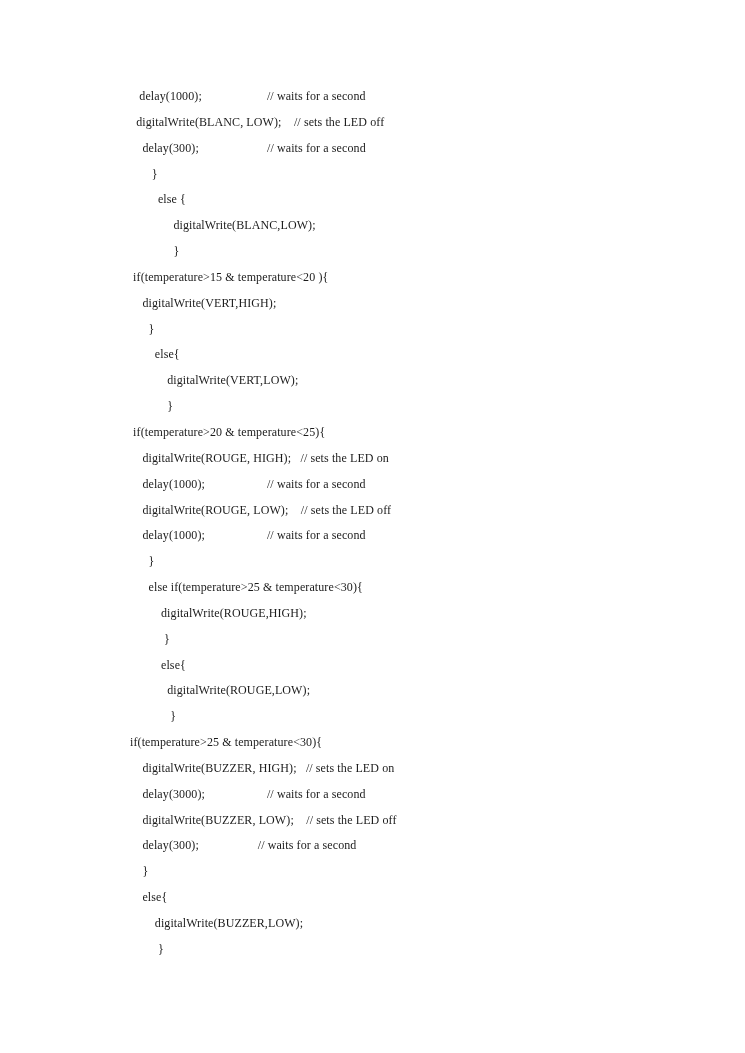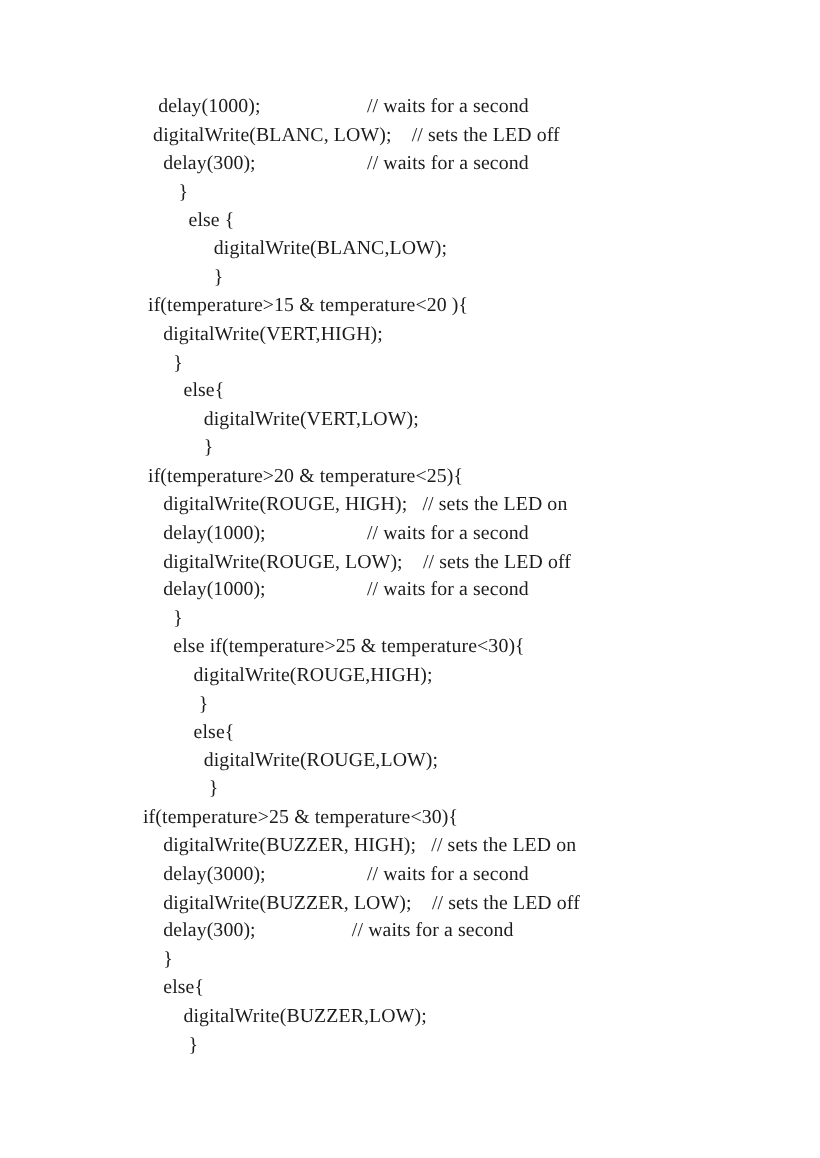--- a/index.html
+++ b/index.html
@@ -12,21 +12,21 @@
     width: 745px;
     height: 1053px;
     background: #ffffff;
     overflow: hidden;
   }
   .code-block {
     position: absolute;
     left: 130px;
     top: 84px;
     font-family: "Liberation Serif", "DejaVu Serif", serif;
-    font-size: 18px;
+    font-size: 12px;
     line-height: 25.85px;
     color: #1b1b1b;
     white-space: pre;
     letter-spacing: 0.1px;
   }
   .code-line {
     height: 25.85px;
     white-space: pre;
   }
 </style>

